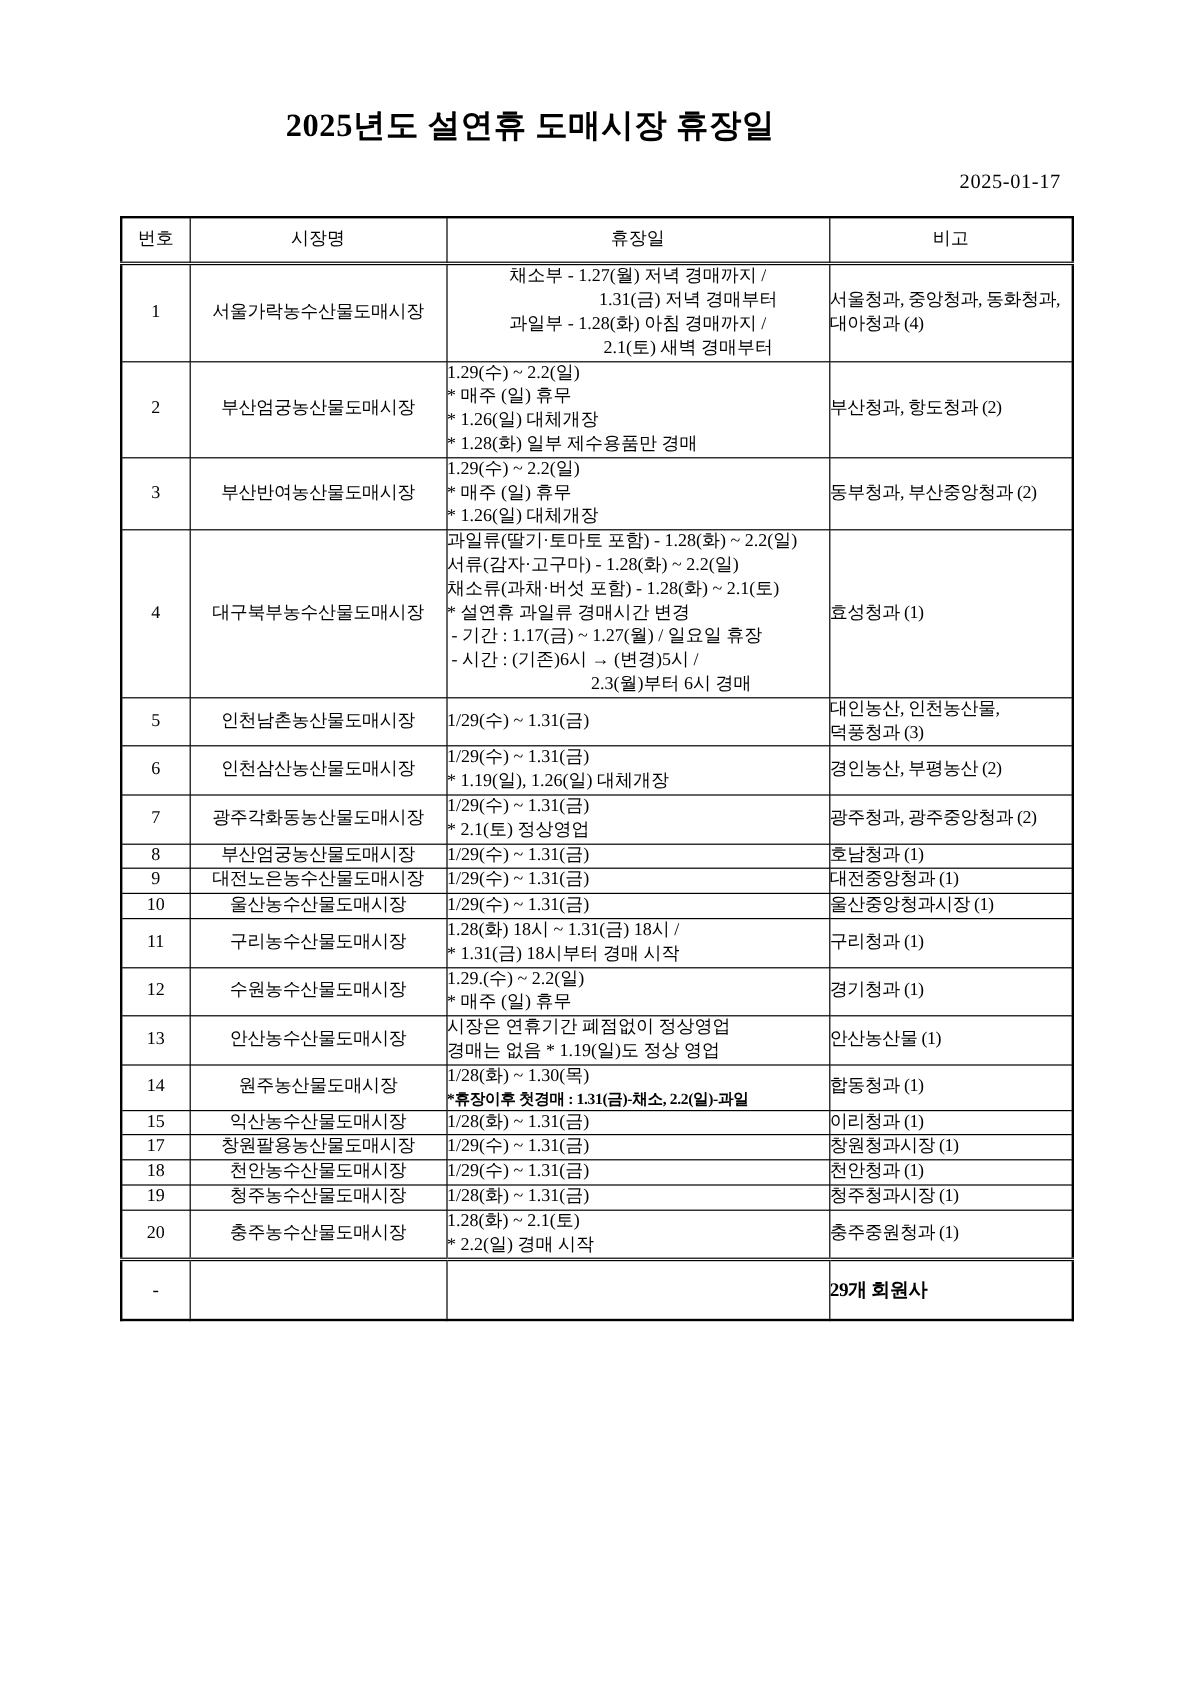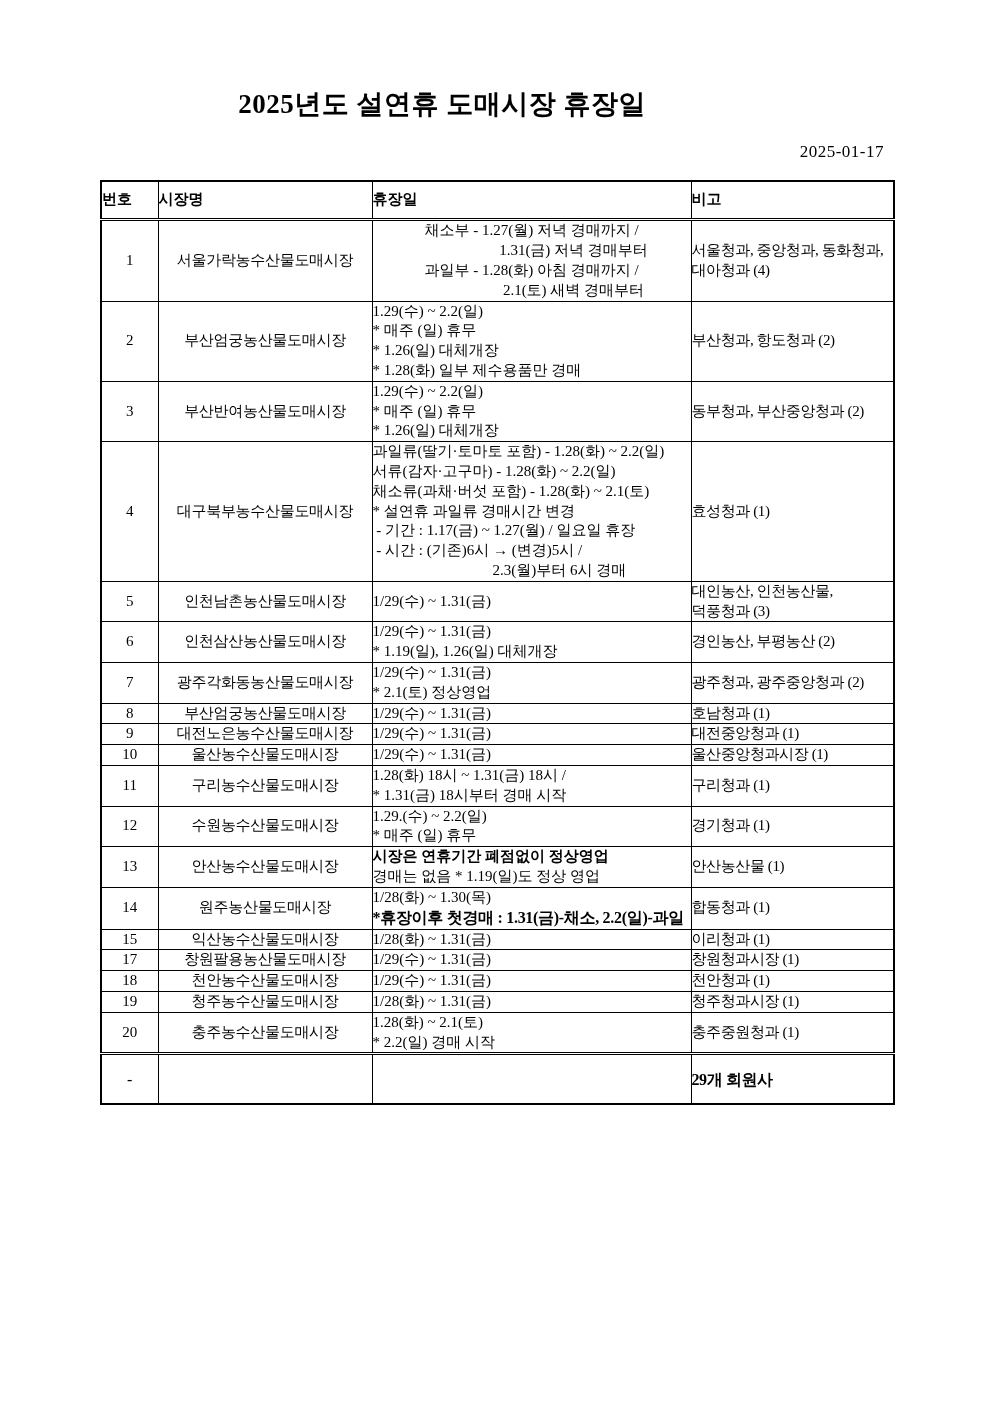--- a/index.html
+++ b/index.html
@@ -55,23 +55,23 @@
 
   table.holiday-table th,
   table.holiday-table td {
     border: 1px solid #000;
     padding: 0;
     vertical-align: middle;
     font-size: 15px;
     line-height: 1.32;
   }
   thead th {
-    font-weight: bold;
+    font-weight: normal;
     font-size: 17px;
-    text-align: left;
+    text-align: center;
     height: 36px;
     padding: 3px 0 4px 0;
   }
   thead tr {
     border-bottom: 3px double #000;
   }
   thead th {
     border-bottom: 3px double #000;
   }
   td.cell-no {
@@ -93,22 +93,22 @@
     padding-left: 4px;
     padding-right: 4px;
   }
   td.cell-note {
     text-align: left;
     padding: 4px 6px 4px 8px;
     font-size: 15px;
     letter-spacing: -0.4px;
   }
   .ln { display: block; white-space: pre-wrap; }
-  .ln.b { font-weight: bold; }
-  .ln.sm { font-size: 16px; font-weight: bold; letter-spacing: -0.3px; }
+  .ln.b { font-weight: normal; }
+  .ln.sm { font-size: 13px; font-weight: bold; letter-spacing: -0.3px; }
   .ln.ind { padding-left: 84px; }
   .ln.ind2 { padding-left: 120px; }
   tr.total-row > td {
     border-top: 3px double #000;
     height: 48px;
   }
   tr.total-row td.cell-note { font-weight: bold; font-size: 16px; }
   tr.total-row td.cell-no { font-size: 16px; }
 </style>
 </head>

